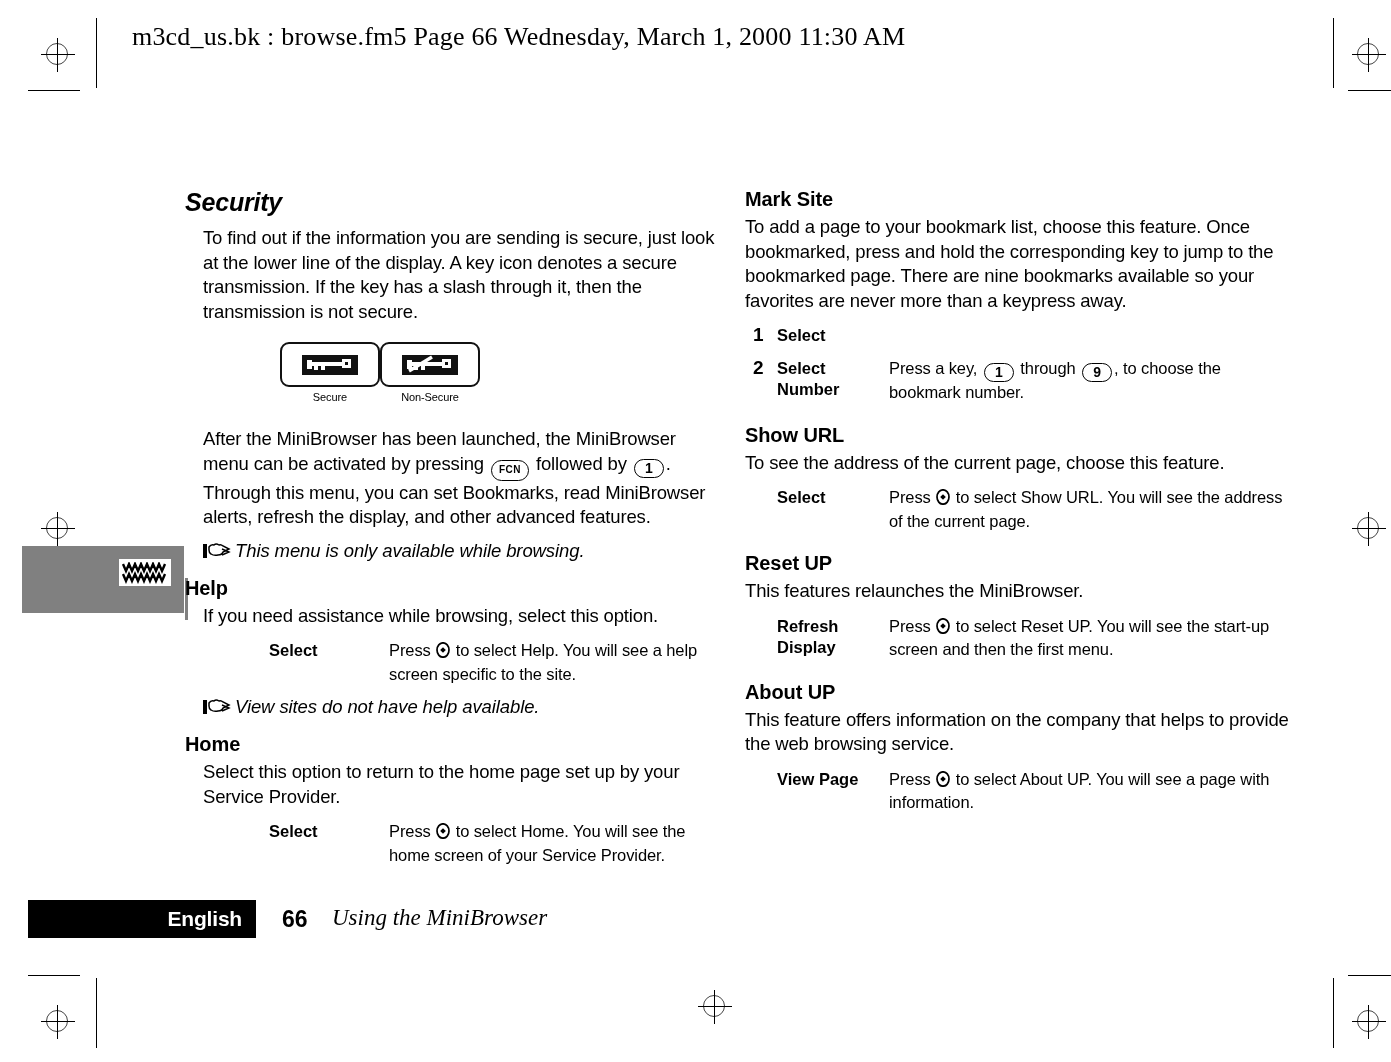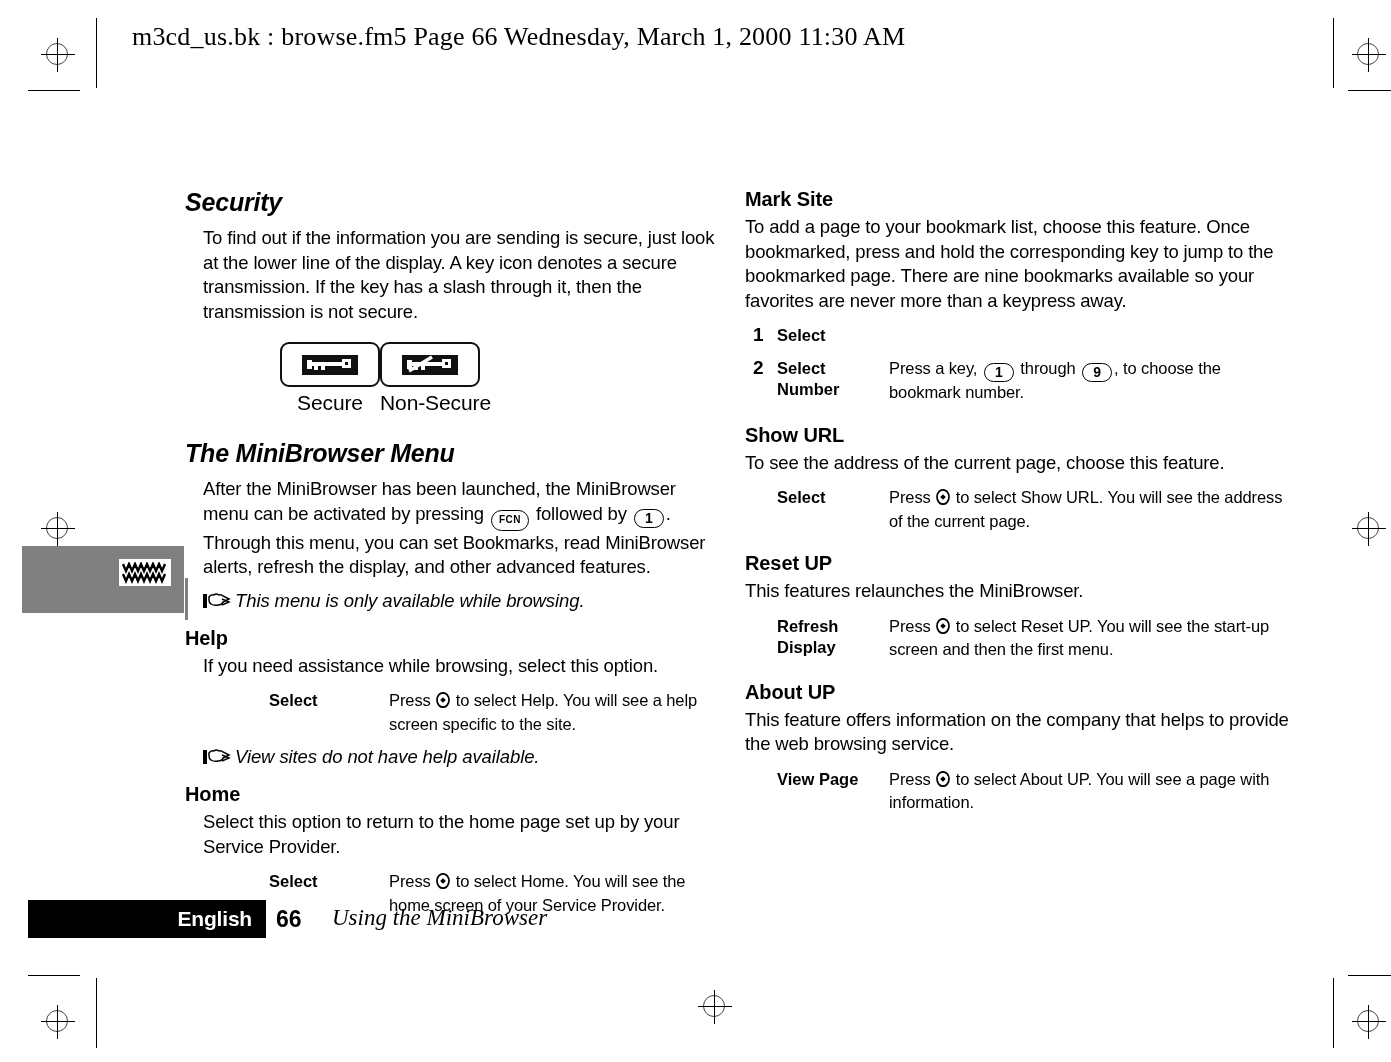--- a/index.html
+++ b/index.html
@@ -155,21 +155,21 @@
     height: 45px;
     border: 2px solid #111;
     border-radius: 9px;
     display: flex;
     align-items: center;
     justify-content: center;
     background: #fff;
     box-sizing: border-box;
   }
   .icon-caption {
-    font-size: 21px;
+    font-size: 11px;
     margin-top: 4px;
     letter-spacing: -0.1px;
   }
   .caption-offset { position: relative; left: 0px; }
 
   
   .keycap {
     display: inline-block;
     vertical-align: -3px;
     border: 1.6px solid #000;
@@ -242,32 +242,31 @@
   .footer-bar {
     position: absolute;
     left: 28px;
     top: 900px;
     width: 228px;
     height: 38px;
     background: #000000;
     display: flex;
     align-items: center;
     justify-content: flex-end;
-    padding-left: 10px;
   }
   .footer-lang {
     color: #ffffff;
     font-size: 21px;
     font-weight: bold;
     padding-right: 14px;
     letter-spacing: -0.2px;
   }
   .footer-pageno {
     position: absolute;
-    left: 276px;
+    left: 282px;
     top: 906px;
     font-size: 23px;
     font-weight: bold;
   }
   .footer-chapter {
     position: absolute;
     left: 332px;
     top: 905px;
     font-family: "Liberation Serif", serif;
     font-style: italic;
@@ -371,21 +370,20 @@
           </svg>
         </div>
         <div class="icon-caption caption-offset">Non-Secure</div>
       </div>
     </div>
   </section>
 
   <div class="spacer-lg"></div>
 
   <section>
-    <h1 class="sec-title">The MiniBrowser Menu</h1>
     <p class="body-copy">
       <span>After the MiniBrowser has been launched, the MiniBrowser menu can be activated by pressing</span>
       <span class="keycap keycap-fcn">FCN</span>
       <span>followed by</span>
       <span class="keycap keycap-num">1</span><span>. Through this menu, you can set Bookmarks, read MiniBrowser alerts, refresh the display, and other advanced features.</span>
     </p>
     <div class="note">
       <span class="hand-icon">
         <svg width="30" height="20" viewBox="0 0 30 20" aria-hidden="true">
           <rect x="0" y="3" width="4" height="14" fill="#000"></rect>

